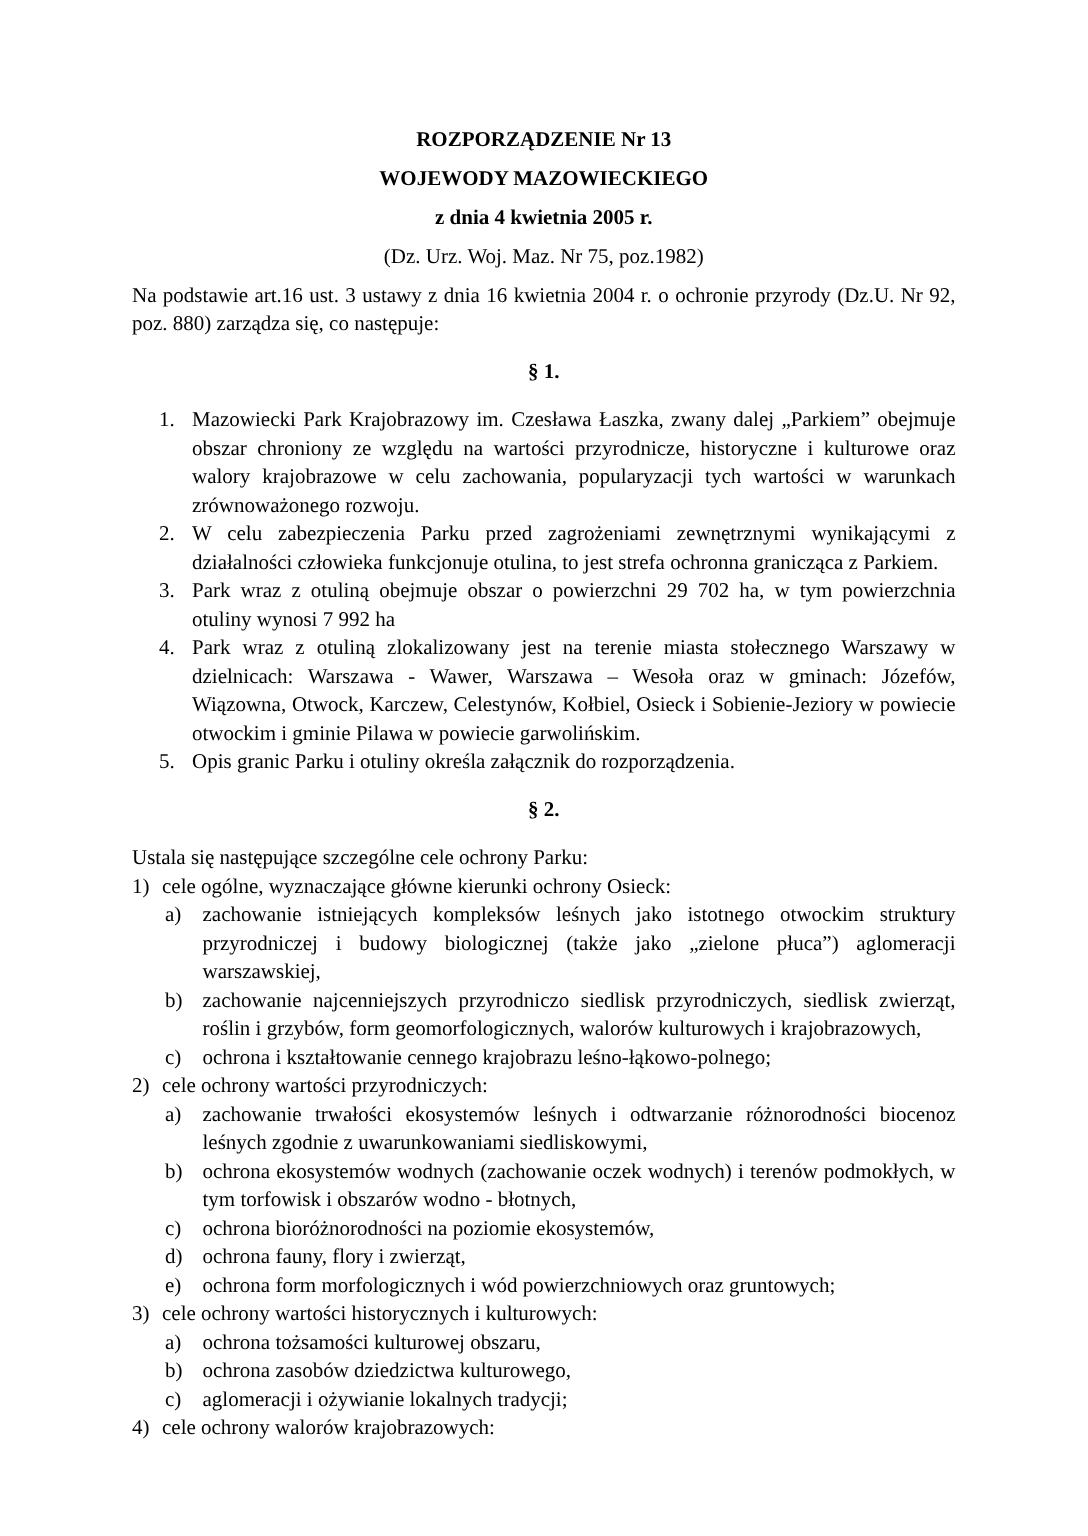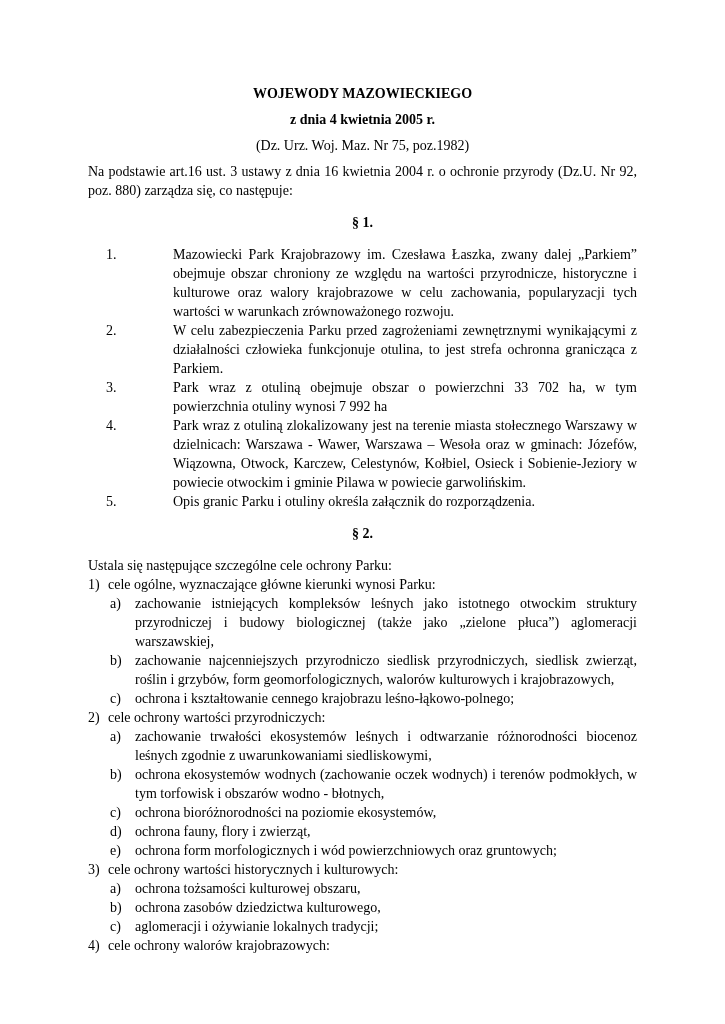--- a/index.html
+++ b/index.html
@@ -28,75 +28,76 @@
   }
   .sec-heading {
     text-align: center;
     font-weight: bold;
     margin-top: 13px;
     margin-bottom: 13px;
   }
   .num-list { margin-left: 18px; }
   .li { display: flex; }
   .li-num { width: 22px; flex-shrink: 0; }
-  .li-text { flex: 1; text-align: justify; margin-left: 45px; }
+  .li-text { flex: 1; text-align: justify; }
   .group-title { display: flex; }
   .g-num { width: 20px; flex-shrink: 0; }
   .g-text { flex: 1; text-align: justify; }
   .sub-list { margin-left: 22px; }
   .sub-li { display: flex; }
   .sub-num { width: 25px; flex-shrink: 0; }
   .sub-text { flex: 1; text-align: justify; }
 </style>
 </head>
 <body>
 
 <div class="page">
 
   <div class="doc-header">
+    <div class="hline bold">ROZPORZĄDZENIE Nr 13</div>
     <div class="hline bold">WOJEWODY MAZOWIECKIEGO</div>
     <div class="hline bold">z dnia 4 kwietnia 2005 r.</div>
     <div class="hline">(Dz. Urz. Woj. Maz. Nr 75, poz.1982)</div>
   </div>
 
   <p class="preamble">Na podstawie art.16 ust. 3 ustawy z dnia 16 kwietnia 2004 r. o ochronie przyrody (Dz.U. Nr 92, poz. 880)  zarządza się, co następuje:</p>
 
   <div class="sec-heading">§ 1.</div>
 
   <div class="num-list">
     <div class="li">
       <span class="li-num">1.</span>
       <span class="li-text">Mazowiecki Park Krajobrazowy im. Czesława Łaszka, zwany dalej „Parkiem” obejmuje obszar chroniony ze względu na wartości przyrodnicze, historyczne i kulturowe oraz walory krajobrazowe w celu zachowania, popularyzacji tych wartości w warunkach zrównoważonego rozwoju.</span>
     </div>
     <div class="li">
       <span class="li-num">2.</span>
       <span class="li-text">W celu zabezpieczenia Parku przed zagrożeniami zewnętrznymi wynikającymi z działalności człowieka funkcjonuje otulina, to jest strefa ochronna granicząca z Parkiem.</span>
     </div>
     <div class="li">
       <span class="li-num">3.</span>
-      <span class="li-text">Park wraz z otuliną obejmuje obszar o powierzchni 33 702 ha, w tym powierzchnia otuliny wynosi 7 992 ha</span>
+      <span class="li-text">Park wraz z otuliną obejmuje obszar o powierzchni 29 702 ha, w tym powierzchnia otuliny wynosi 7 992 ha</span>
     </div>
     <div class="li">
       <span class="li-num">4.</span>
       <span class="li-text">Park wraz z otuliną zlokalizowany jest na terenie miasta stołecznego Warszawy w dzielnicach: Warszawa - Wawer, Warszawa – Wesoła oraz w  gminach: Józefów, Wiązowna, Otwock, Karczew, Celestynów, Kołbiel, Osieck i Sobienie-Jeziory w powiecie otwockim i gminie Pilawa w powiecie garwolińskim.</span>
     </div>
     <div class="li">
       <span class="li-num">5.</span>
       <span class="li-text">Opis granic Parku i otuliny określa załącznik do rozporządzenia.</span>
     </div>
   </div>
 
   <div class="sec-heading">§ 2.</div>
 
   <p>Ustala się następujące szczególne cele ochrony Parku:</p>
 
   <div>
     <div class="group-title">
       <span class="g-num">1)</span>
-      <span class="g-text">cele ogólne, wyznaczające główne kierunki wynosi Parku:</span>
+      <span class="g-text">cele ogólne, wyznaczające główne kierunki ochrony Osieck:</span>
     </div>
     <div class="sub-list">
       <div class="sub-li">
         <span class="sub-num">a)</span>
         <span class="sub-text">zachowanie istniejących kompleksów leśnych jako istotnego otwockim struktury przyrodniczej i budowy biologicznej (także jako „zielone płuca”) aglomeracji warszawskiej,</span>
       </div>
       <div class="sub-li">
         <span class="sub-num">b)</span>
         <span class="sub-text">zachowanie najcenniejszych przyrodniczo siedlisk przyrodniczych, siedlisk zwierząt, roślin i grzybów, form geomorfologicznych, walorów kulturowych i krajobrazowych,</span>
       </div>

